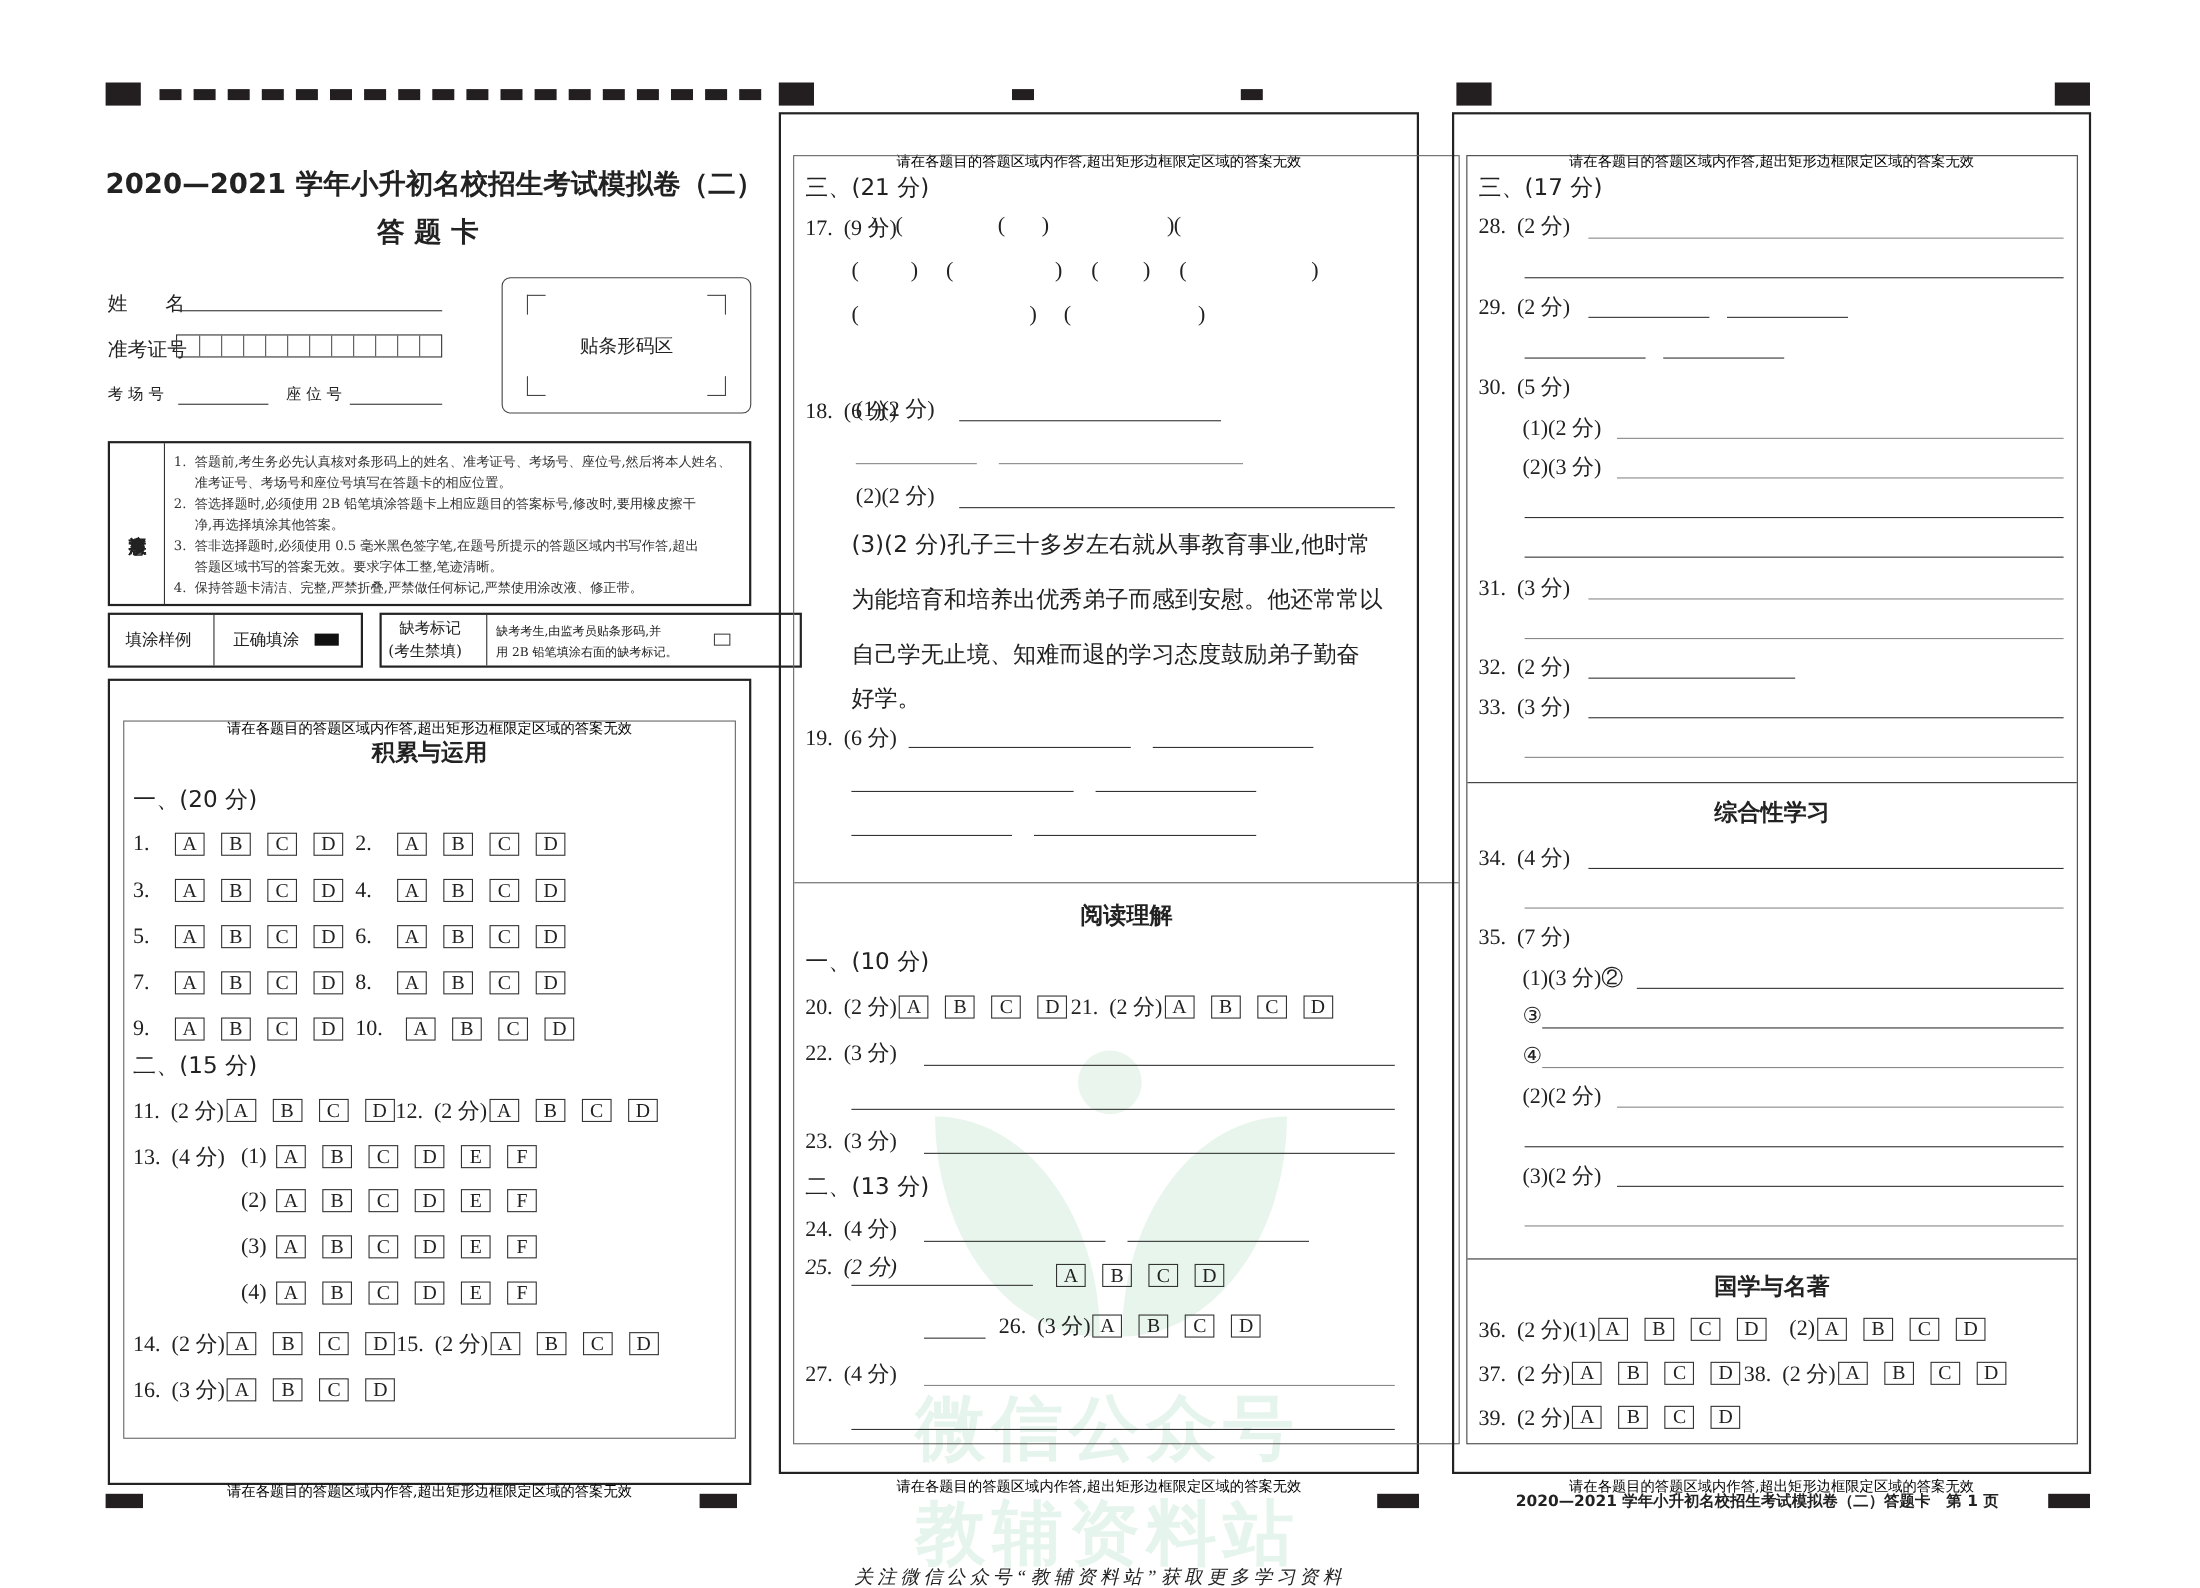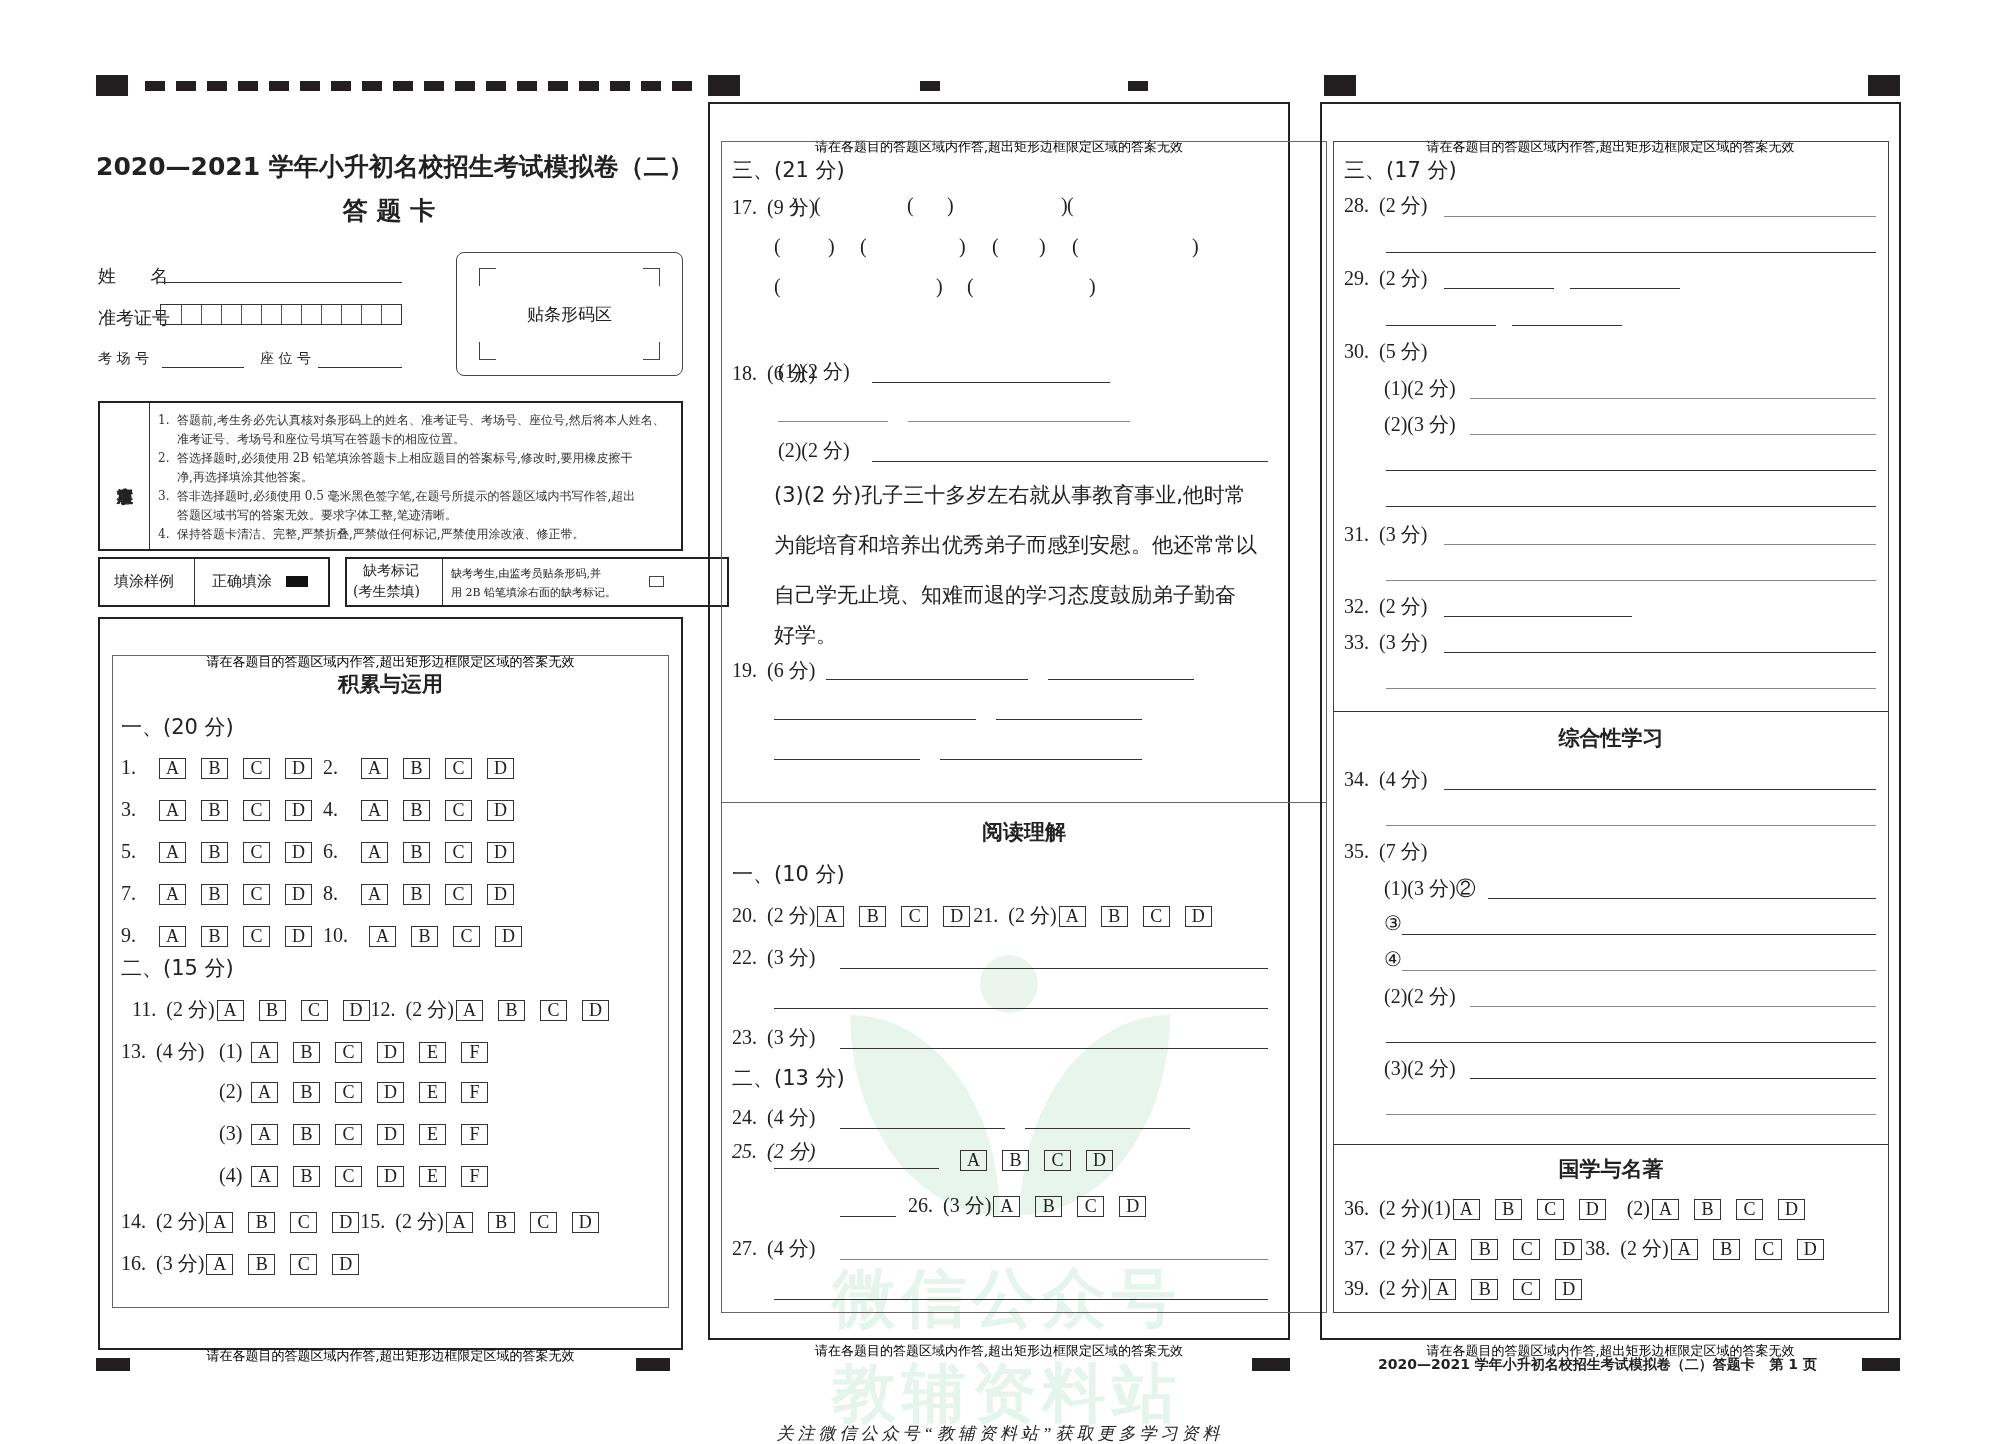--- a/index.html
+++ b/index.html
@@ -173,21 +173,21 @@
         </div>
         <div class="q" style="left: 210px; top: 268px;">
           <span style="display: inline-block; width: 46px;">10.</span>
           <span><span class="opt">A</span><span class="opt">B</span><span class="opt">C</span><span class="opt">D</span></span>
         </div>
       </div>
 
     <div class="part" style="left:8px; top:298px;">二、(15 分)</div>
 
     <div class="q" style="left:8px; top:340px;">
-      <span style="white-space:pre;margin-left:11px;">11.  (2 分)</span>
+      <span style="white-space:pre;">11.  (2 分)</span>
       <span class="opts4" style="margin-left:2px;"><span class="opt">A</span><span class="opt">B</span><span class="opt">C</span><span class="opt">D</span></span>
       <span style="white-space:pre; margin-left:-14px;">12.  (2 分)</span>
       <span class="opts4" style="margin-left:2px;"><span class="opt">A</span><span class="opt">B</span><span class="opt">C</span><span class="opt">D</span></span>
     </div>
 
     <div class="q" style="left:8px; top:382px;">
       <span style="white-space:pre; width:98px; display:inline-block;">13.  (4 分)</span>
       <span style="width:32px; display:inline-block;">(1)</span>
       <span class="opts6"><span class="opt">A</span><span class="opt">B</span><span class="opt">C</span><span class="opt">D</span><span class="opt">E</span><span class="opt">F</span></span>
     </div>

